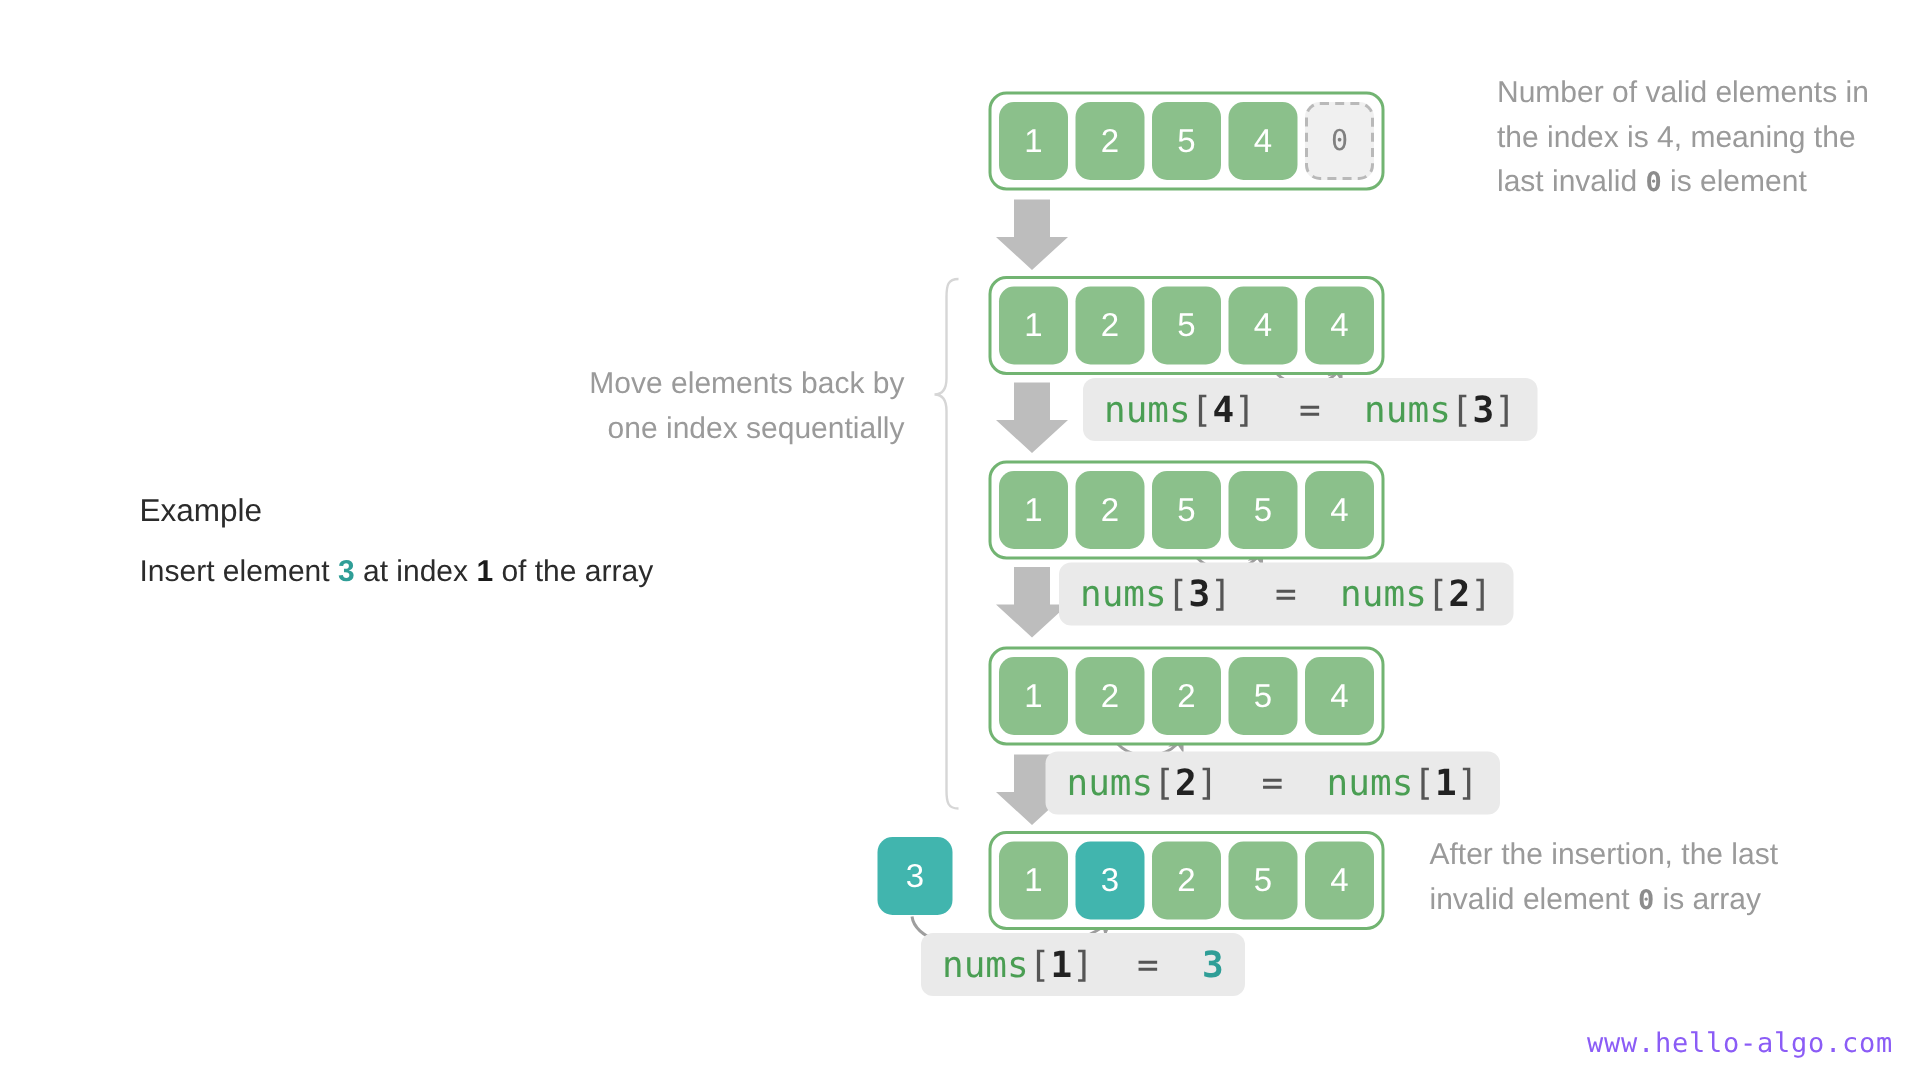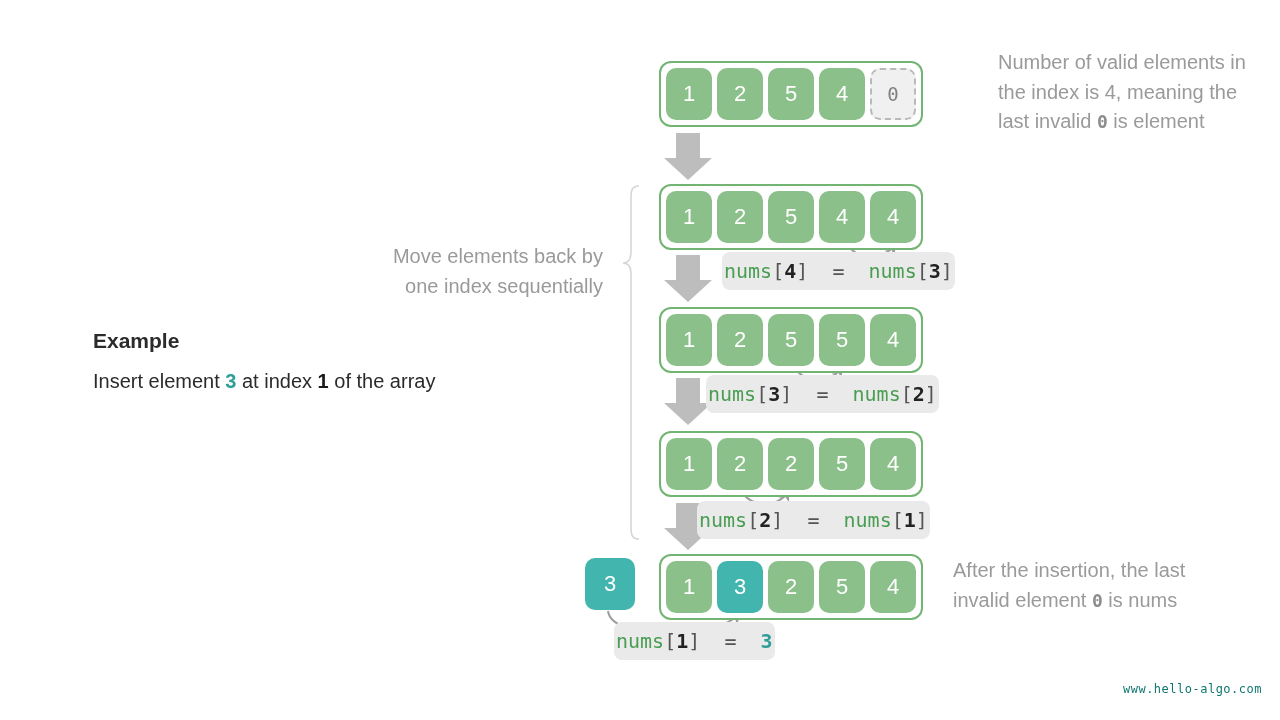--- a/index.html
+++ b/index.html
@@ -67,23 +67,23 @@
     justify-content: center;
     font-size: 22px;
     box-sizing: border-box;
   }
 
   
   .code-chip {
     position: absolute;
     background: #eaeaea;
     border-radius: 8px;
-    padding: 7px 2px;
-    font-family: "DejaVu Sans Mono", monospace;
-    font-size: 20px;
+    padding: 7px 14px;
+    font-family: "DejaVu Sans Mono", monospace;
+    font-size: 24px;
     color: #333333;
     white-space: pre;
     display: flex;
     align-items: flex-end;
     box-sizing: border-box;
   }
   .code-chip .ident { color: #4a9e53; }
   .code-chip .idx   { color: #222222; font-weight: bold; }
   .code-chip .brk   { color: #555555; }
   .code-chip .op    { color: #555555; }
@@ -101,40 +101,40 @@
     font-weight: bold;
     font-size: 18px;
     color: #8c8c8c;
   }
   .note.right-align { text-align: right; }
 
   
   .example-title {
     position: absolute;
     font-size: 21px;
-    font-weight: bold;
+    font-weight: normal;
     color: #2b2b2b;
   }
   .example-body {
     position: absolute;
     font-size: 20px;
     color: #2b2b2b;
     white-space: pre;
   }
   .example-body .teal { color: #2f9e97; font-weight: bold; }
   .example-body .bold { color: #1a1a1a; font-weight: bold; }
 
   
   .watermark {
     position: absolute;
     right: 18px;
-    bottom: 24px;
-    color: #0f766e;
-    font-family: "DejaVu Sans Mono", monospace;
-    font-size: 12px;
+    bottom: 14px;
+    color: #8b5cf6;
+    font-family: "DejaVu Sans Mono", monospace;
+    font-size: 18px;
     letter-spacing: 0.5px;
   }
 
   svg.overlay {
     position: absolute;
     left: 0;
     top: 0;
     width: 1280px;
     height: 720px;
     pointer-events: none;
@@ -200,21 +200,21 @@
   </div>
 
   <div class="note" style="left:998px; top:48px; width:310px;">
     <div>Number of valid elements in</div>
     <div>the index is 4, meaning the</div>
     <div><span>last invalid </span><span class="mono0">0</span><span> is element</span></div>
   </div>
 
   <div class="note" style="left:953px; top:556px; width:310px;">
     <div>After the insertion, the last</div>
-    <div><span>invalid element </span><span class="mono0">0</span><span> is nums</span></div>
+    <div><span>invalid element </span><span class="mono0">0</span><span> is array</span></div>
   </div>
 
   <div class="array-box" id="arr0" style="left:659px; top:61px;">
       <div class="cell">1</div>
       <div class="cell">2</div>
       <div class="cell">5</div>
       <div class="cell">4</div>
       <div class="cell invalid">0</div>
     </div>
 

